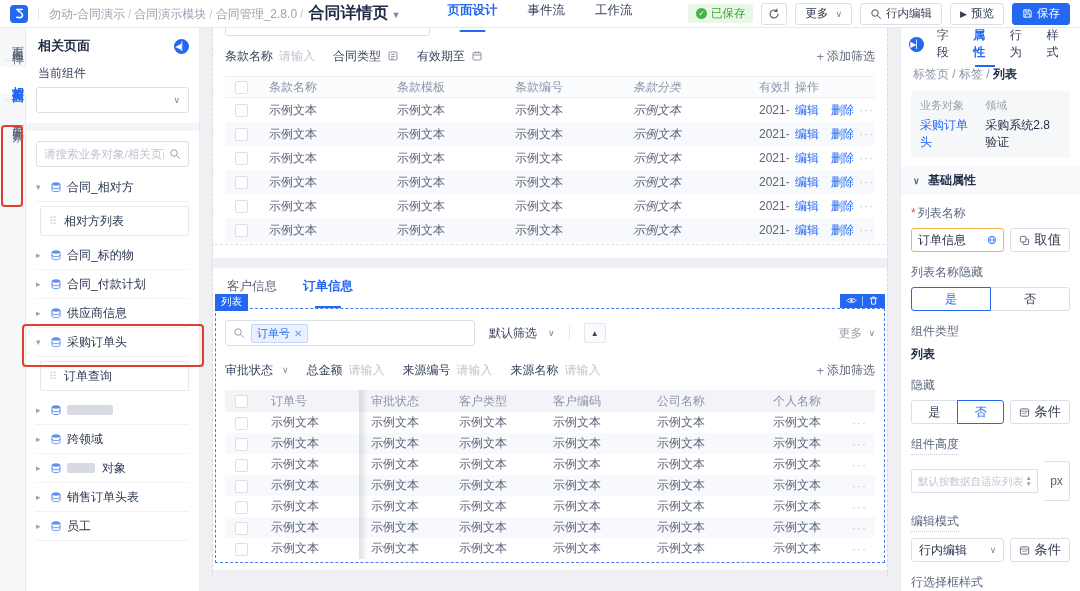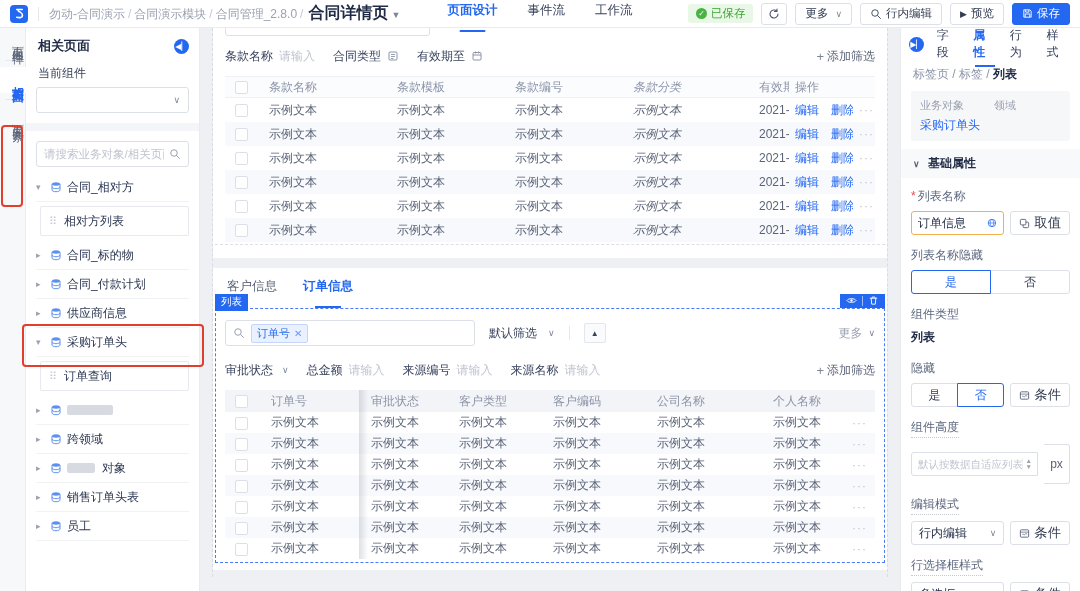--- a/index.html
+++ b/index.html
@@ -642,20 +642,21 @@
     <span>标签</span> /
     <b>列表</b>
   </div>
   <div class="rp-info">
     <div>
       <div class="lab">业务对象</div>
       <div class="val link">采购订单头</div>
     </div>
     <div>
       <div class="lab">领域</div>
+      <div class="val">采购系统2.8验证</div>
     </div>
   </div>
   <div class="rp-sec">
     <span class="tw">∨</span>
     <span>基础属性</span>
   </div>
   <div class="rp-body">
     <span class="flabel"><span class="req">*</span><span>列表名称</span></span>
     <div class="frow">
       <div class="tinput warn" style="flex:1;">

